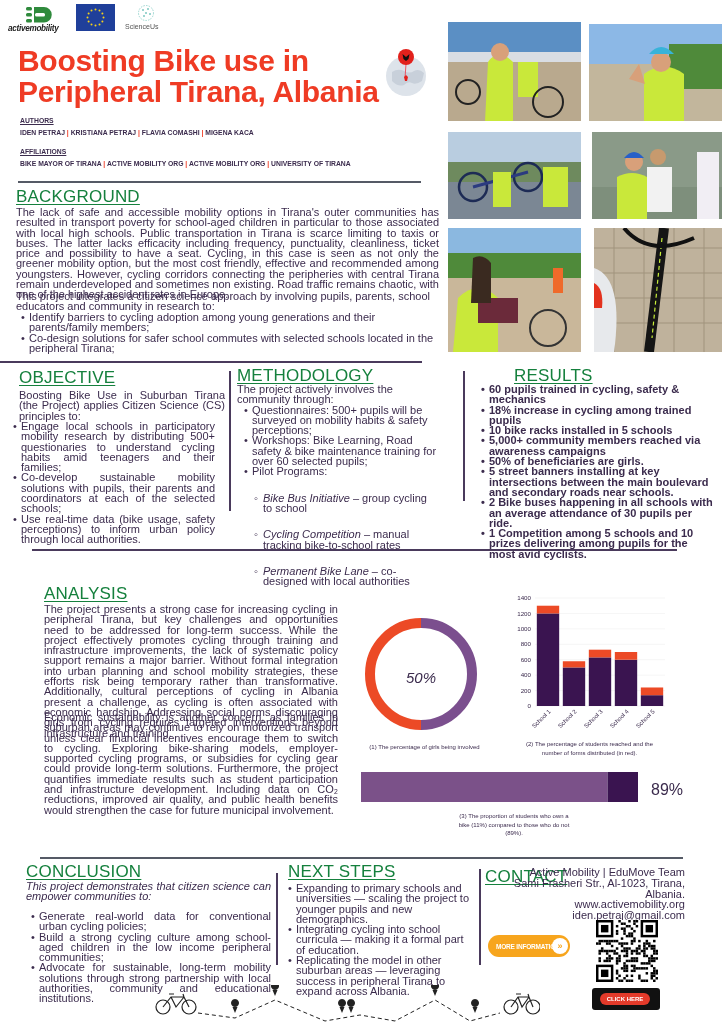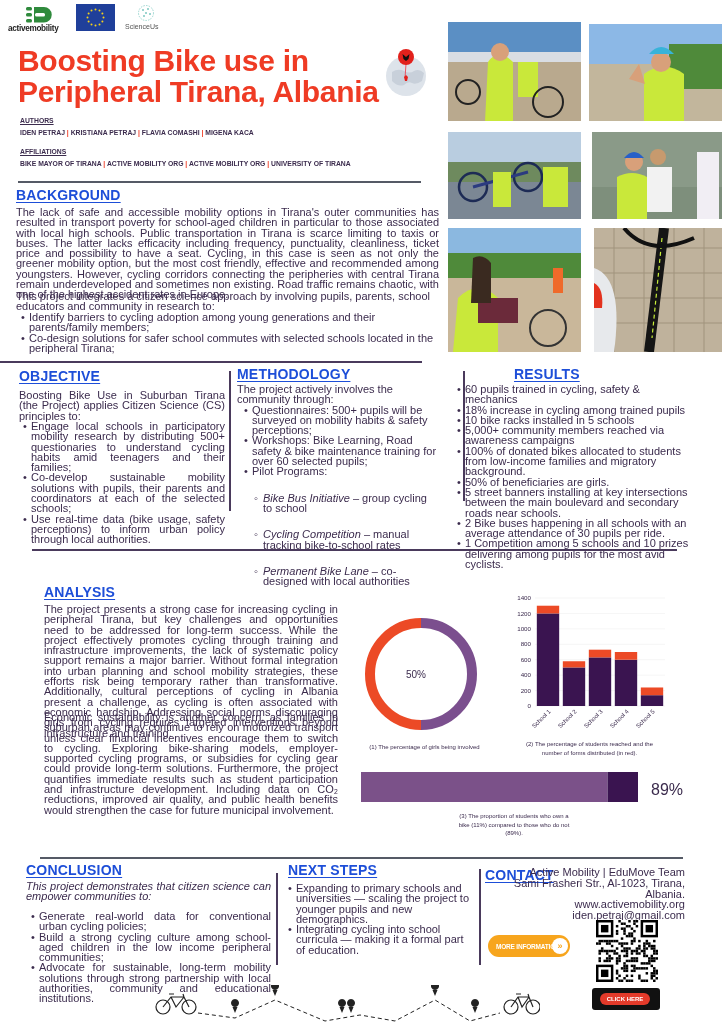--- a/index.html
+++ b/index.html
@@ -1,21 +1,21 @@
 <!DOCTYPE html>
 <html><head>
 <meta charset="utf-8">
 <style>
   * { box-sizing: border-box; margin: 0; padding: 0; }
   html, body { width: 723px; height: 1024px; background: #ffffff; overflow: hidden; }
   body { position: relative; font-family: "Liberation Sans", sans-serif; color: #3d2a4a; }
   .abs { position: absolute; }
   .txt { font-size: 11px; line-height: 10.3px; color: #3b2b4d; }
   .just { text-align: justify; }
-  .sec-title { font-weight: bold; color: #1d4ed8; text-decoration: underline; text-underline-offset: 2px; font-size: 14px; letter-spacing: 0.2px; }
+  .sec-title { font-weight: normal; color: #15803d; text-decoration: underline; text-underline-offset: 2px; font-size: 17px; letter-spacing: 0.2px; }
   ul.bul { list-style: none; }
   ul.bul > li { position: relative; padding-left: 9px; }
   ul.bul > li::before { content: "•"; position: absolute; left: 1px; top: 0; }
   ul.sub { list-style: none; padding-left: 10px; }
   ul.sub > li { position: relative; padding-left: 9px; font-style: italic; margin-top: 16px; }
   ul.sub > li::before { content: "◦"; position: absolute; left: 0; top: 0; font-style: normal; }
   .hr { position: absolute; height: 2px; background: #4a3a5c; }
   .vr { position: absolute; width: 1.5px; background: #4a3a5c; }
 
   
@@ -40,21 +40,21 @@
 <body>
 
 <div class="abs" style="left:8px;top:5px;width:64px;height:30px;">
   <svg width="64" height="30" viewBox="0 0 64 30">
     <rect x="18" y="2" width="6" height="3.5" rx="1.5" fill="#2f8a3c"></rect>
     <rect x="18" y="8" width="6" height="3.5" rx="1.5" fill="#2f8a3c"></rect>
     <rect x="18" y="14" width="6" height="3.5" rx="1.5" fill="#2f8a3c"></rect>
     <path d="M26 2 H36 A7.7 7.7 0 0 1 36 17.5 H26 Z" fill="#2f8a3c"></path>
     <rect x="27" y="8" width="10" height="3.5" rx="1.5" fill="#fff"></rect>
   </svg>
-  <div style="position:absolute;left:0;top:19px;font-size:8.2px;font-weight:bold;color:#222;letter-spacing:-0.3px;">activemobility</div>
+  <div style="position:absolute;left:0;top:19px;font-size:8.2px;font-weight:bold;color:#222;letter-spacing:-0.3px;font-style:italic;">activemobility</div>
 </div>
 <div class="abs" style="left:76px;top:4px;width:39px;height:27px;background:#1f3f9a;">
   <svg width="39" height="27" viewBox="0 0 39 27">
     <g fill="#f6d21a">
       <circle cx="19.5" cy="5.5" r="1"></circle>
         <circle cx="23.5" cy="6.6" r="1"></circle>
         <circle cx="26.4" cy="9.5" r="1"></circle>
         <circle cx="27.5" cy="13.5" r="1"></circle>
         <circle cx="26.4" cy="17.5" r="1"></circle>
         <circle cx="23.5" cy="20.4" r="1"></circle>
@@ -198,21 +198,21 @@
 <div class="abs txt" style="left:16px;top:291px;width:423px;"> This project integrates a citizen science approach by involving pupils, parents, school educators and community in research to:</div>
 <ul class="abs txt bul" style="left:20px;top:312px;width:420px;">
   <li>Identify barriers to cycling adoption among young generations and their parents/family members;</li>
   <li>Co-design solutions for safer school commutes with selected schools located in the peripheral Tirana;</li>
 </ul>
 
 <div class="hr" style="left:0;top:361px;width:422px;"></div>
 
 <div class="abs sec-title" style="left:19px;top:368px;">OBJECTIVE</div>
 <div class="abs txt just" style="left:19px;top:390px;width:206px;">Boosting Bike Use in Suburban Tirana (the Project) applies Citizen Science (CS) principles to:</div>
-<ul class="abs txt bul just" style="left:22px;top:421px;width:203px;">
+<ul class="abs txt bul just" style="left:12px;top:421px;width:203px;">
   <li>Engage local schools in participatory mobility research by distributing 500+ questionaries to understand cycling habits amid teenagers and their families;</li>
   <li>Co-develop sustainable mobility solutions with pupils, their parents and coordinators at each of the selected schools;</li>
   <li>Use real-time data (bike usage, safety perceptions) to inform urban policy through local authorities.</li>
 </ul>
 
 <div class="vr" style="left:229px;top:371px;height:140px;"></div>
 
 <div class="abs sec-title" style="left:237px;top:366px;">METHODOLOGY</div>
 <div class="abs txt" style="left:237px;top:384px;width:200px;">
   <div>The project actively involves the community through:</div>
@@ -226,43 +226,42 @@
         <li><span>Cycling Competition</span><span style="font-style:normal"> – manual tracking bike-to-school rates</span></li>
         <li><span>Permanent Bike Lane</span><span style="font-style:normal"> – co-designed with local authorities</span></li>
       </ul>
     </li>
   </ul>
 </div>
 
 <div class="vr" style="left:463px;top:371px;height:130px;"></div>
 
 <div class="abs sec-title" style="left:474px;top:366px;padding-left:40px;">RESULTS</div>
-<ul class="abs txt bul" style="left:456px;top:384px;width:235px;">
+<ul class="abs txt bul" style="left:480px;top:384px;width:235px;font-weight:bold;">
   <li>60 pupils trained in cycling, safety &amp; mechanics</li>
   <li>18% increase in cycling among trained pupils</li>
   <li>10 bike racks installed in 5 schools</li>
   <li>5,000+ community members reached via awareness campaigns</li>
-  <li>100% of donated bikes allocated to students from low-income families and migratory background.</li>
   <li>50% of beneficiaries are girls.</li>
   <li>5 street banners installing at key intersections between the main boulevard and secondary roads near schools.</li>
   <li>2 Bike buses happening in all schools with an average attendance of 30 pupils per ride.</li>
   <li>1 Competition among 5 schools and 10 prizes delivering among pupils for the most avid cyclists.</li>
 </ul>
 
 <div class="hr" style="left:32px;top:549px;width:645px;"></div>
 
 <div class="abs sec-title" style="left:44px;top:584px;">ANALYSIS</div>
 <div class="abs txt just" style="left:44px;top:604px;width:294px;">The project presents a strong case for increasing cycling in peripheral Tirana, but key challenges and opportunities need to be addressed for long-term success. While the project effectively promotes cycling through training and infrastructure improvements, the lack of systematic policy support remains a major barrier. Without formal integration into urban planning and school mobility strategies, these efforts risk being temporary rather than transformative. Additionally, cultural perceptions of cycling in Albania present a challenge, as cycling is often associated with economic hardship. Addressing social norms discouraging girls from cycling requires targeted interventions beyond infrastructure and training.</div>
 <div class="abs txt just" style="left:44px;top:712px;width:294px;">Economic sustainability is another concern, as families in suburban areas may continue to rely on motorized transport unless clear financial incentives encourage them to switch to cycling. Exploring bike-sharing models, employer-supported cycling programs, or subsidies for cycling gear could provide long-term solutions. Furthermore, the project quantifies immediate results such as student participation and infrastructure development. Including data on CO₂ reductions, improved air quality, and public health benefits would strengthen the case for future municipal involvement.</div>
 
 <svg class="abs" id="donut" style="left:362px;top:615px;" width="118" height="118" viewBox="0 0 118 118">
     <path d="M59 8 A51 51 0 0 1 59 110" fill="none" stroke="#7b4f8e" stroke-width="10"></path>
     <path d="M59 110 A51 51 0 0 1 58.99999999999999 8" fill="none" stroke="#ec4a26" stroke-width="10"></path>
   </svg>
-<div class="abs" style="left:406px;top:669px;font-size:10px;color:#3b2b4d;">50%</div>
+<div class="abs" style="left:406px;top:669px;font-size:15px;color:#3b2b4d;font-style:italic;">50%</div>
 <div class="abs caption" style="left:362px;top:743px;width:125px;">(1) The percentage of girls being involved</div>
 
 <svg class="abs" id="barchart" style="left:505px;top:590px;" width="165" height="150" viewBox="0 0 165 150">
     <line x1="30" x2="160" y1="116" y2="116" stroke="#eeeeee" stroke-width="0.6"></line>
     <text x="26" y="118.2" text-anchor="end" font-size="6.2" fill="#3b2b4d" font-family="Liberation Sans, sans-serif">0</text>
     <line x1="30" x2="160" y1="100.57142857142857" y2="100.57142857142857" stroke="#eeeeee" stroke-width="0.6"></line>
     <text x="26" y="102.77142857142857" text-anchor="end" font-size="6.2" fill="#3b2b4d" font-family="Liberation Sans, sans-serif">200</text>
     <line x1="30" x2="160" y1="85.14285714285714" y2="85.14285714285714" stroke="#eeeeee" stroke-width="0.6"></line>
     <text x="26" y="87.34285714285714" text-anchor="end" font-size="6.2" fill="#3b2b4d" font-family="Liberation Sans, sans-serif">400</text>
     <line x1="30" x2="160" y1="69.71428571428572" y2="69.71428571428572" stroke="#eeeeee" stroke-width="0.6"></line>
@@ -309,20 +308,21 @@
   <li>Build a strong cycling culture among school-aged children in the low income peripheral communities;</li>
   <li>Advocate for sustainable, long-term mobility solutions through strong partnership with local authorities, community and educational institutions.</li>
 </ul>
 
 <div class="vr" style="left:276px;top:873px;height:92px;"></div>
 
 <div class="abs sec-title" style="left:288px;top:862px;">NEXT STEPS</div>
 <ul class="abs txt bul" style="left:287px;top:883px;width:188px;">
   <li>Expanding to primary schools and universities — scaling the project to younger pupils and new demographics.</li>
   <li>Integrating cycling into school curricula — making it a formal part of education.</li>
+  <li>Replicating the model in other suburban areas — leveraging success in peripheral Tirana to expand across Albania.</li>
 </ul>
 
 <div class="vr" style="left:479px;top:869px;height:96px;"></div>
 
 <div class="abs sec-title" style="left:485px;top:867px;">CONTACT</div>
 <div class="abs txt" style="left:485px;top:867px;width:200px;line-height:10.8px;text-align:right;">
   <div>Active Mobility | EduMove Team</div>
   <div>Sami Frasheri Str., Al-1023, Tirana, Albania.</div>
   <div>www.activemobility.org</div>
   <div>iden.petraj@gmail.com</div>

